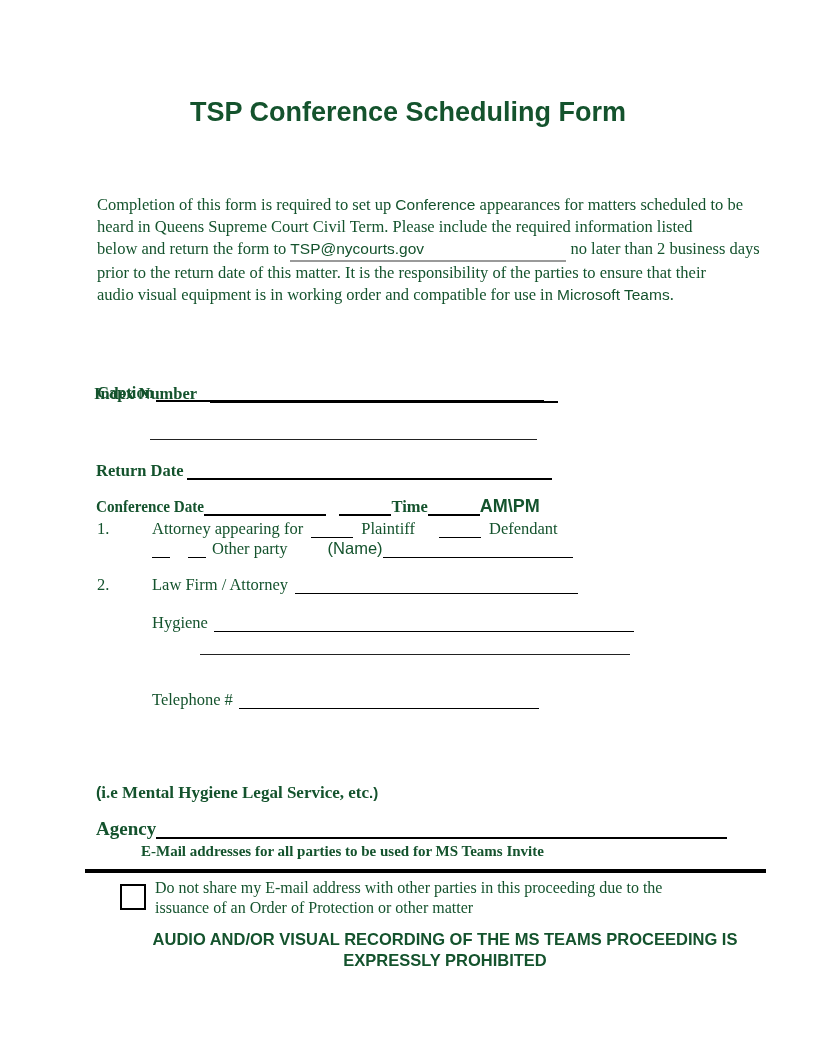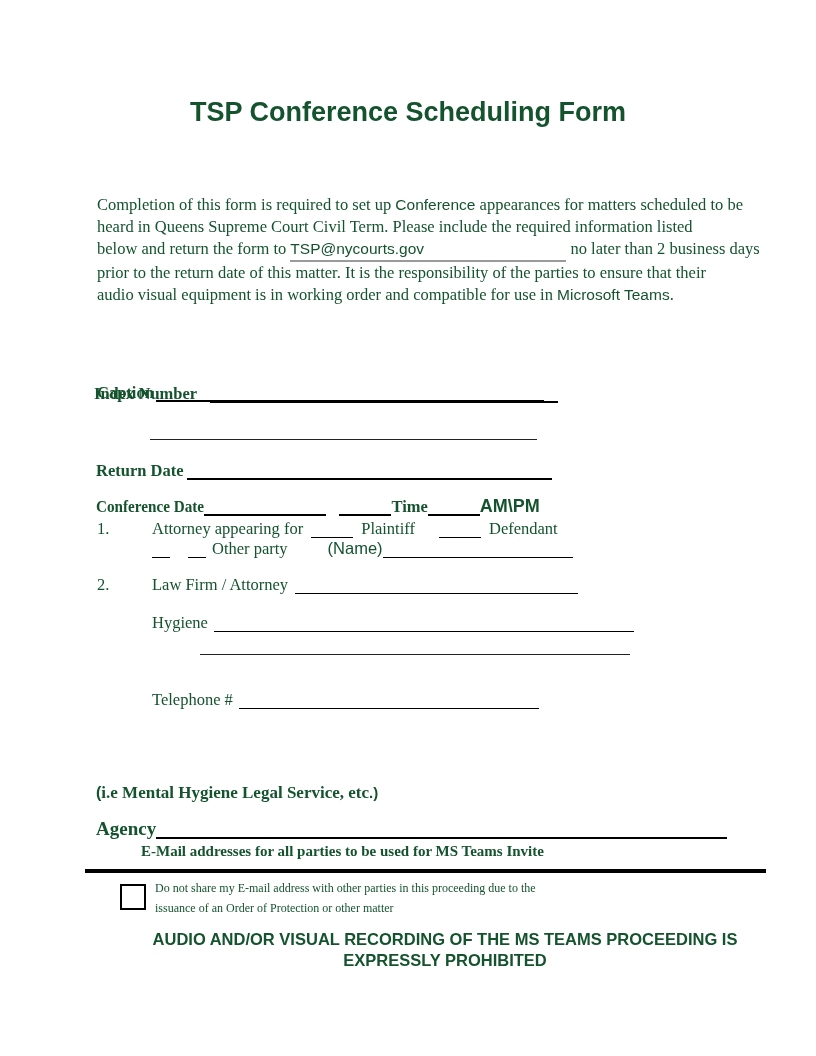--- a/index.html
+++ b/index.html
@@ -38,21 +38,21 @@
   .line.thin { border-bottom-width:1px; }
   .hline { position:absolute; border-bottom:1.5px solid #222; }
   .numcell { display:inline-block; width:55px; }
   .thickrule { position:absolute; left:85px; top:869px; width:681px; height:4px; background:#000; }
   .checkbox {
     position:absolute; left:120px; top:884px;
     width:22px; height:22px;
     border:2px solid #000; background:#fff;
     cursor:pointer;
   }
-  .privacy { position:absolute; left:155px; top:878px; font-size:12px; line-height:20px; }
+  .privacy { position:absolute; left:155px; top:878px; font-size:16px; line-height:20px; }
   .warning {
     position:absolute; left:120px; top:929px; width:650px;
     text-align:center;
     font-family:"Liberation Sans", sans-serif;
     font-weight:bold; font-size:16.5px; line-height:21px;
   }
   .condensed { display:inline-block; transform:scaleX(0.92); transform-origin:left center; margin-right:-9px; }
   .ampm { font-size:18px; }
 </style>
 </head>

